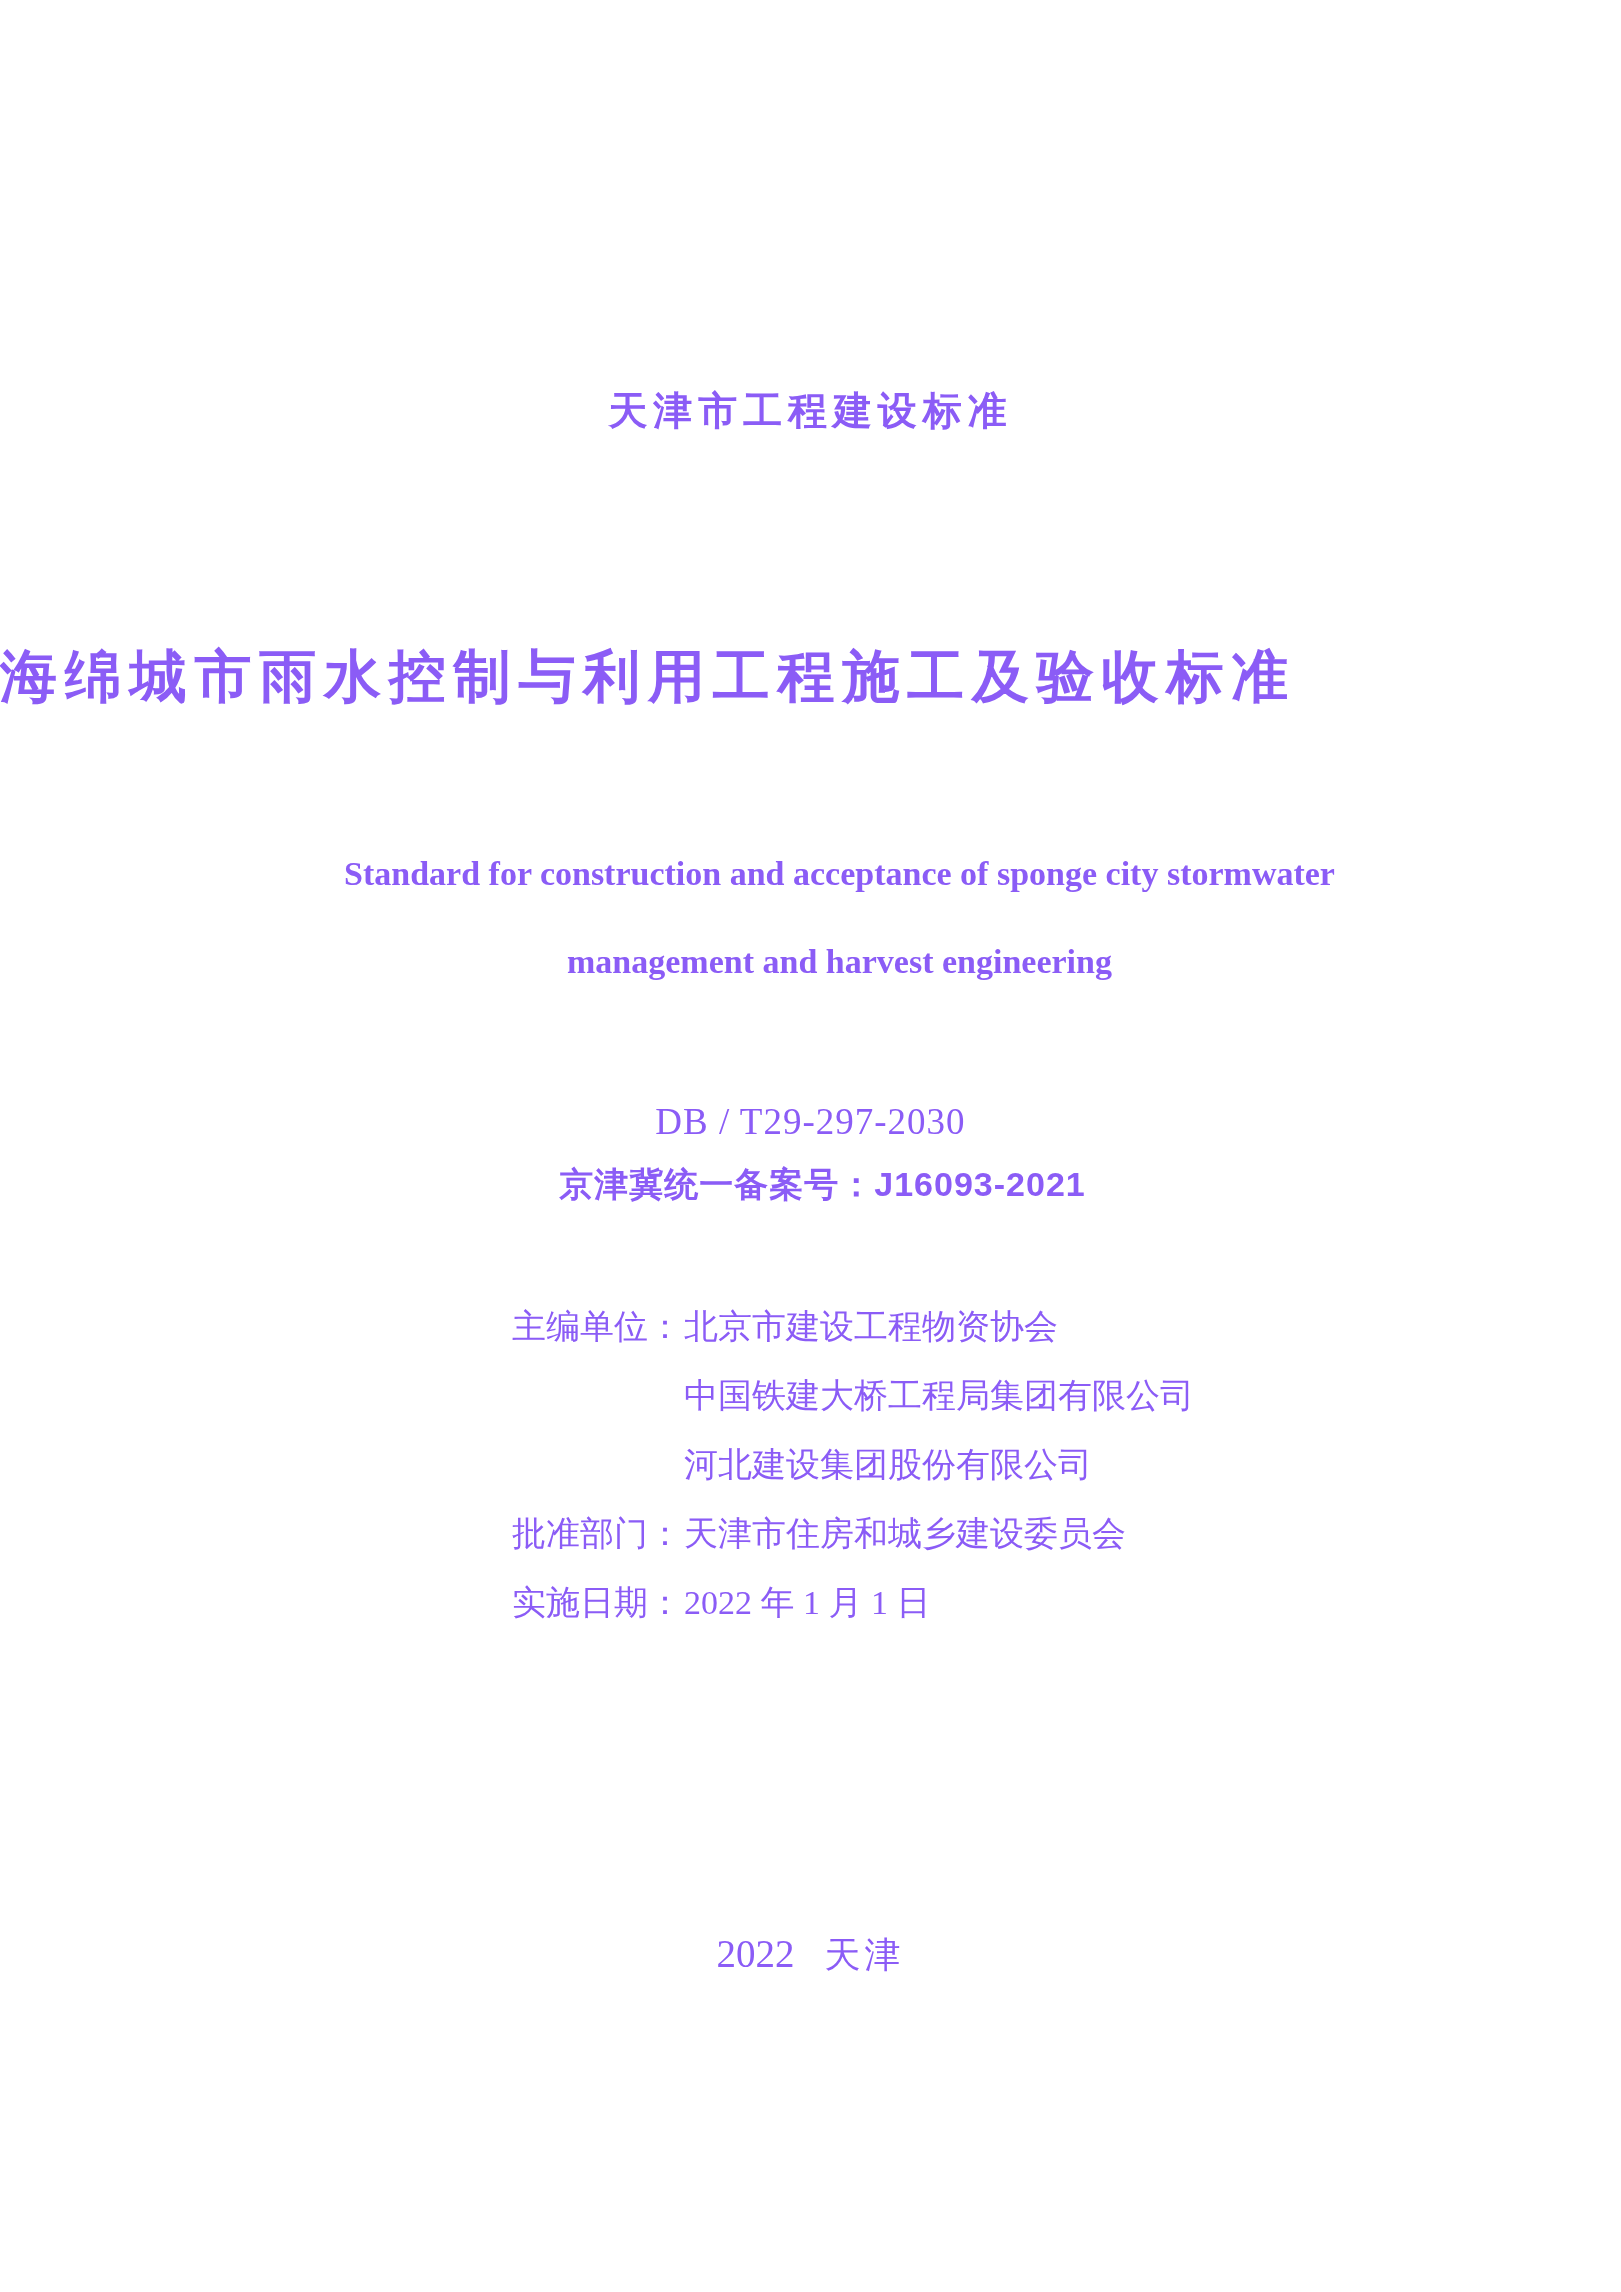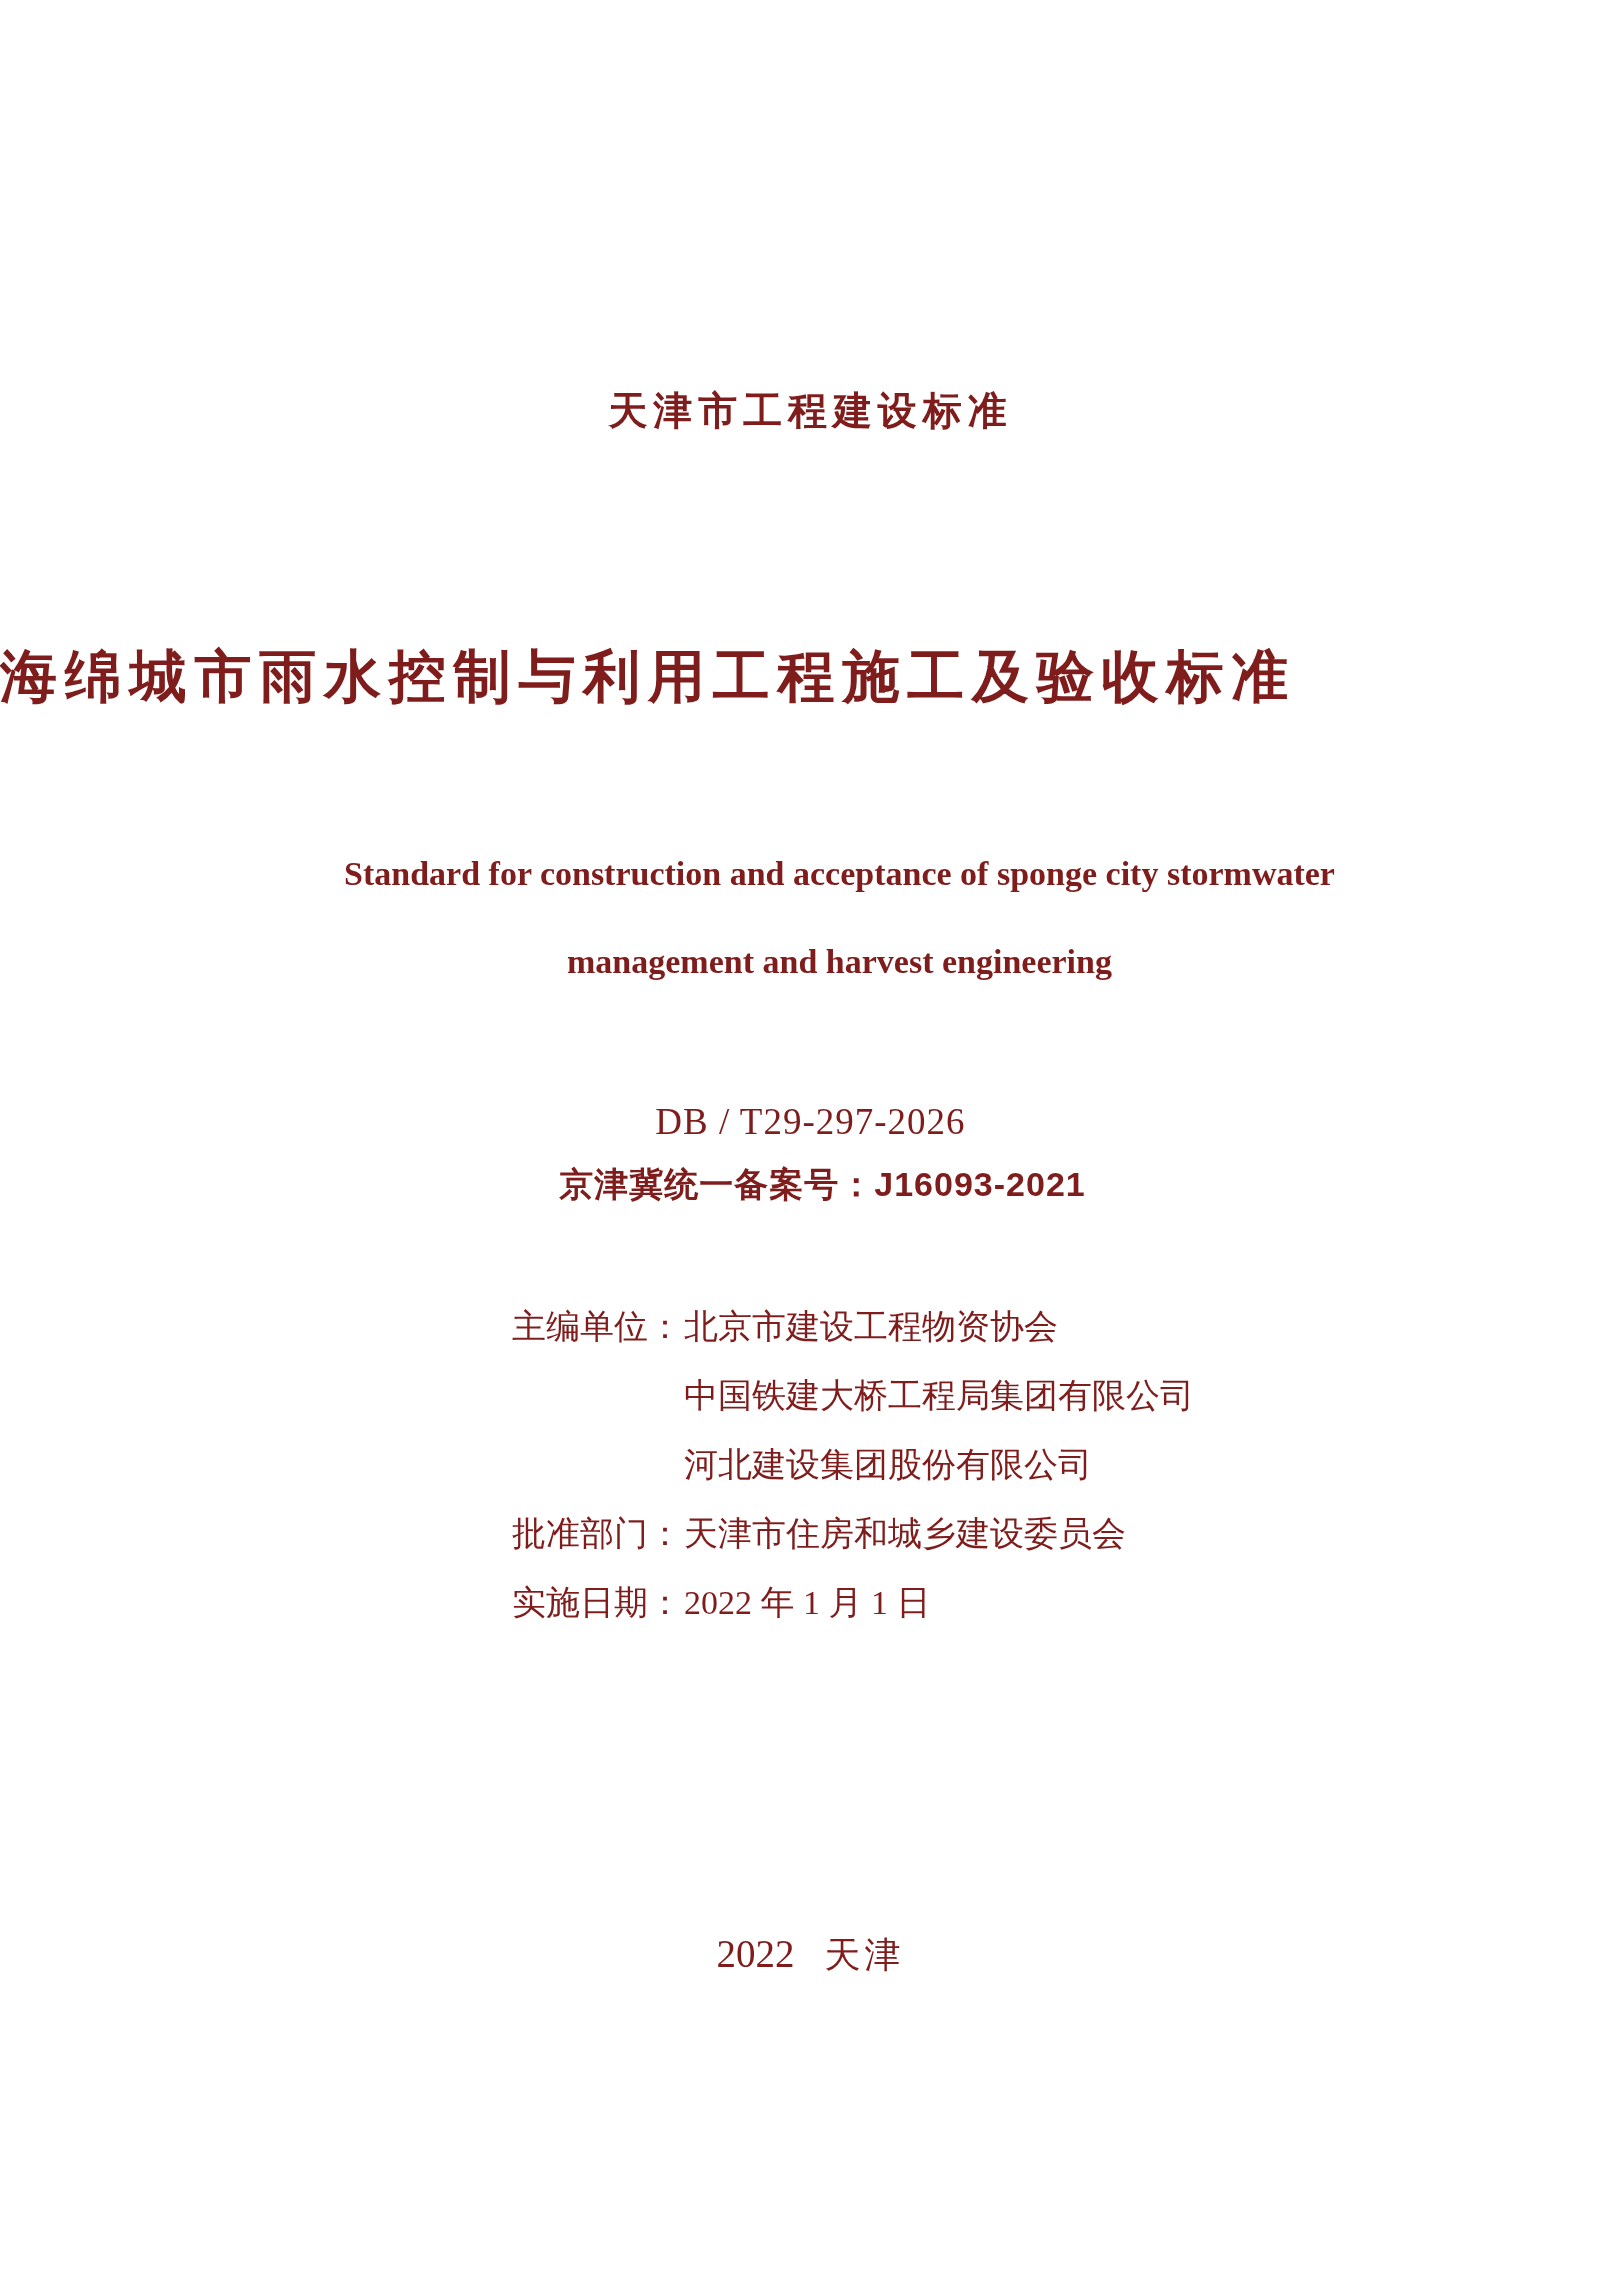--- a/index.html
+++ b/index.html
@@ -6,21 +6,21 @@
     margin: 0;
     padding: 0;
     background: #888;
   }
   .page {
     position: relative;
     width: 1621px;
     height: 2293px;
     margin: 0 auto;
     background: #ffffff;
-    color: #7f1d1d;
+    color: #8b5cf6;
     overflow: hidden;
     font-family: "Liberation Sans", sans-serif;
   }
   .category-label {
     position: absolute;
     top: 384px;
     left: 0;
     width: 100%;
     text-align: center;
     font-family: "Liberation Sans", sans-serif;
@@ -121,21 +121,21 @@
 <div class="page">
 
   <div class="category-label">天津市工程建设标准</div>
 
   <h1 class="title-cn">海绵城市雨水控制与利用工程施工及验收标准</h1>
 
   <div class="title-en line1">Standard for construction and acceptance of sponge city stormwater</div>
 
   <div class="title-en line2">management and harvest engineering</div>
 
-  <div class="standard-code">DB / T29-297-2026</div>
+  <div class="standard-code">DB / T29-297-2030</div>
 
   <div class="record-number">京津冀统一备案号：J16093-2021</div>
 
   <div class="info-block">
     <div class="info-row">
       <span class="info-label">主编单位：</span><span class="info-value">北京市建设工程物资协会</span>
     </div>
     <div class="info-row indent">
       <span class="info-value">中国铁建大桥工程局集团有限公司</span>
     </div>

